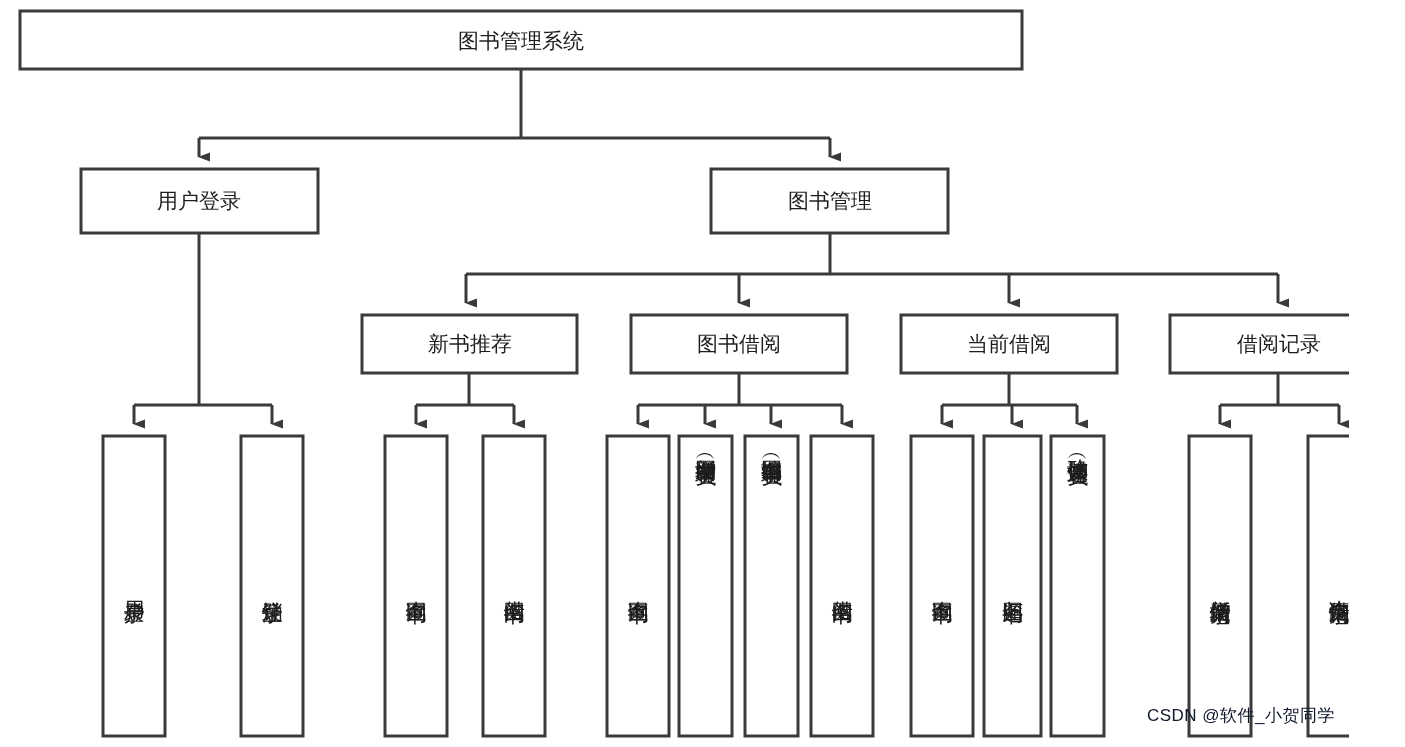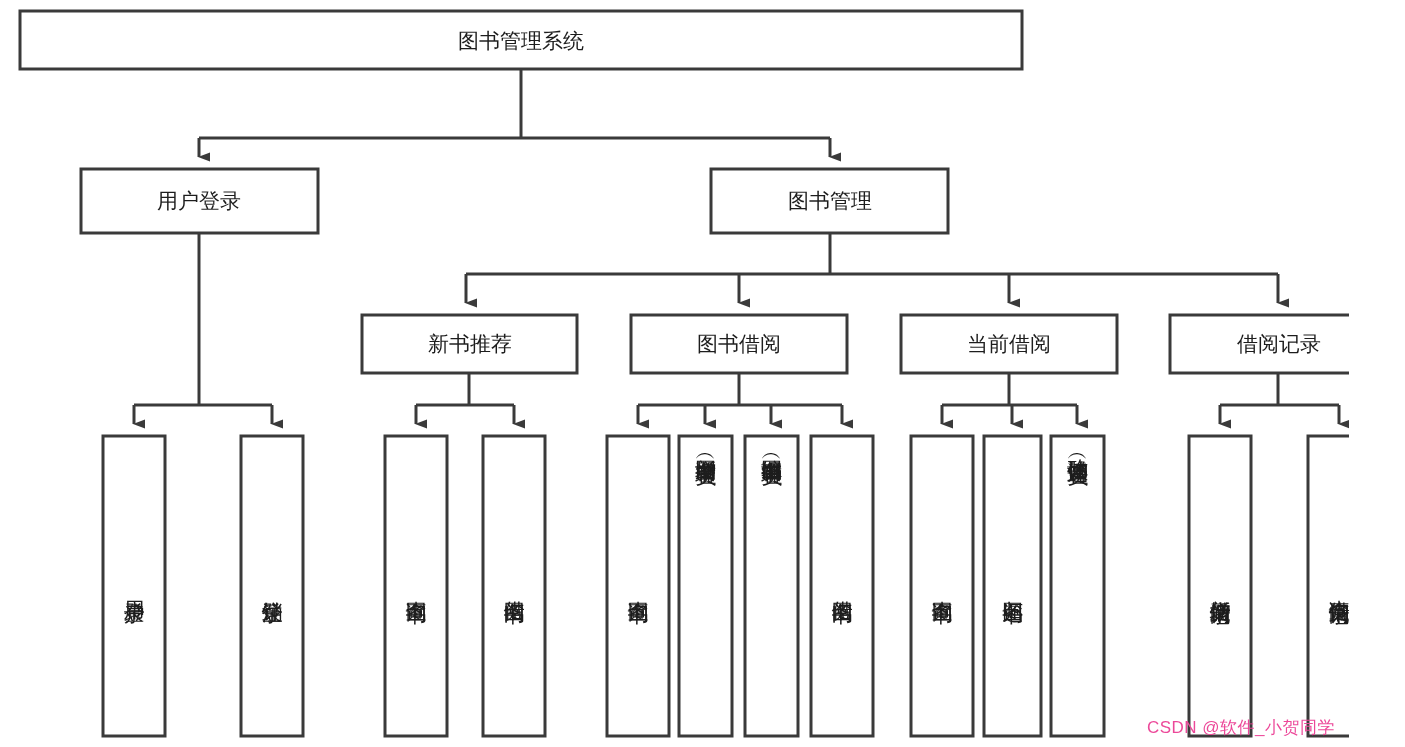--- a/index.html
+++ b/index.html
@@ -43,24 +43,24 @@
   .node-label-h {
     font-family: "Liberation Sans", "DejaVu Sans", sans-serif;
     font-size: 21px;
     fill: #1d1d1d;
     text-anchor: middle;
     dominant-baseline: middle;
   }
   .watermark {
     position: absolute;
     right: 14px;
-    bottom: 8px;
+    bottom: 20px;
     font-family: "Liberation Sans", "DejaVu Sans", sans-serif;
     font-size: 17px;
-    color: #ec4899;
+    color: #0f172a;
     white-space: nowrap;
     letter-spacing: 0.5px;
   }
   .vlabel-wrap {
     position: absolute;
     display: flex;
     align-items: center;
     justify-content: center;
     pointer-events: none;
   }

